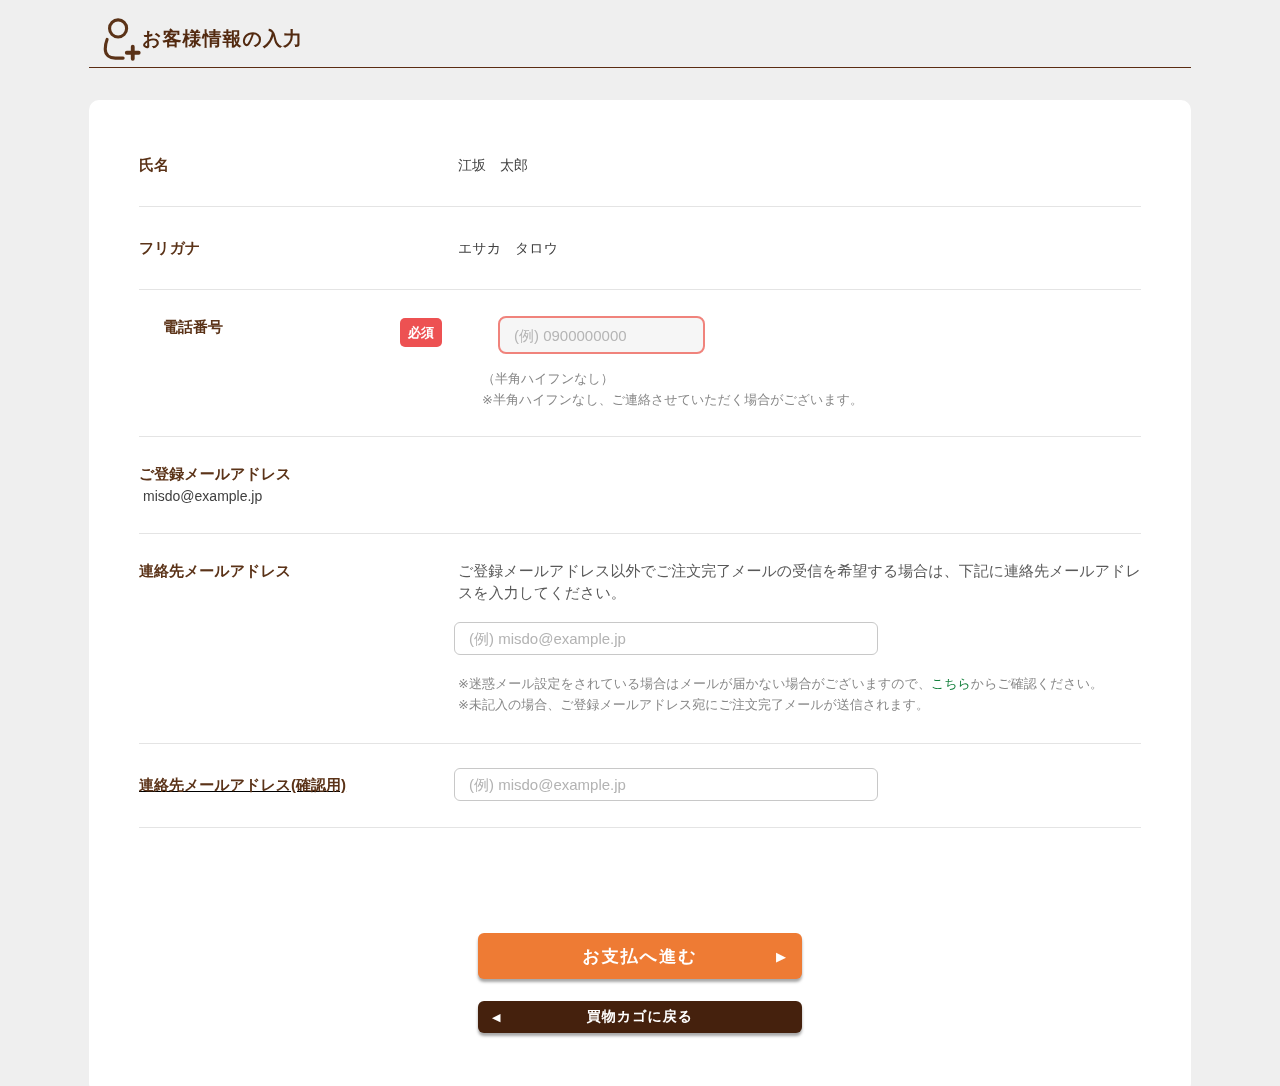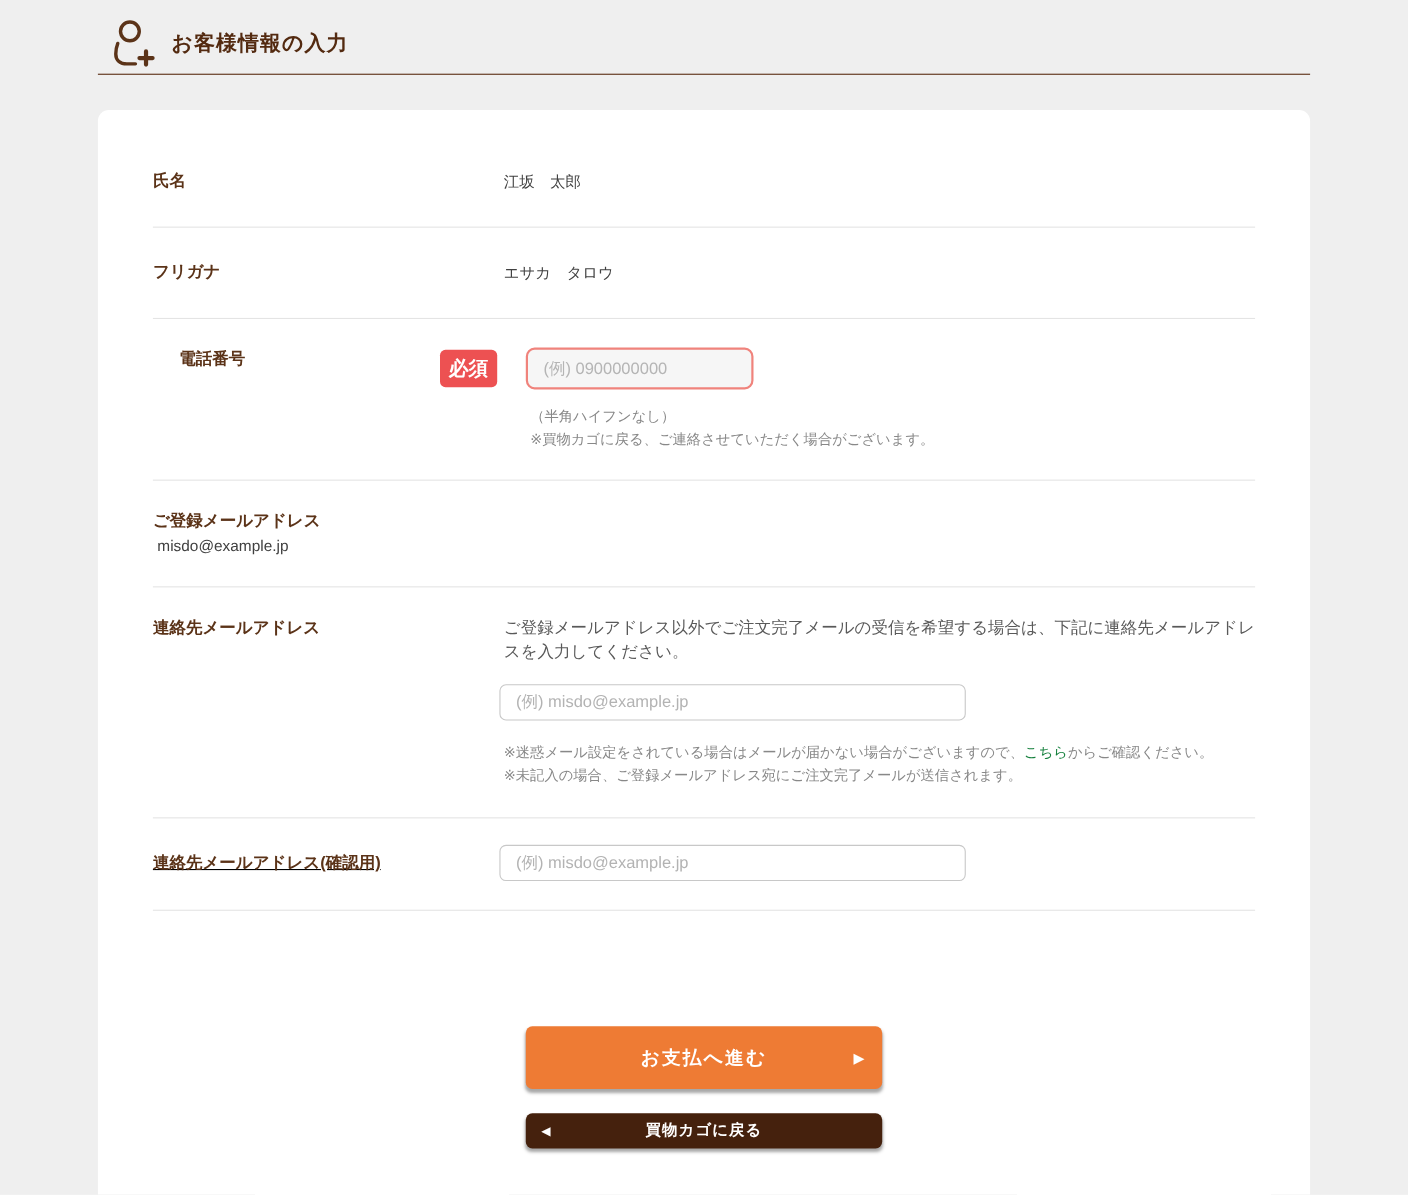--- a/index.html
+++ b/index.html
@@ -6,21 +6,21 @@
   html, body {
     width: 1280px; height: 1086px;
     background: #efefef;
     font-family: "Liberation Sans", "DejaVu Sans", sans-serif;
   }
   .wrap { width: 1102px; margin: 0 auto; }
 
   
   .page-header { padding-top: 10px; }
   .header-inner {
-    display: flex; align-items: center; gap: 14px;
+    display: flex; align-items: center; 
     height: 58px; border-bottom: 1px solid #5a2c12;
     padding-left: 7px;
   }
   .person-icon svg { display: block; }
   h1.title { font-size: 19px; font-weight: bold; color: #532a10; letter-spacing: 1px; }
 
   
   .card {
     margin-top: 32px; background: #ffffff;
     border-radius: 10px; padding: 24px 50px 0 50px;
@@ -36,30 +36,31 @@
 
   .row-simple { padding: 30px 0; justify-content: space-between; }
   .row-phone { padding: 26px 0; }
   .row-regmail { padding: 26px 0; flex-direction: column; }
   .row-contact { padding: 26px 0 28px 0; }
   .row-confirm { padding: 24px 0 26px 0; text-decoration: underline; }
   .row-confirm .cell-label { padding-top: 6px; }
 
   .badge {
     display: inline-block; background: #ed5152; color: #ffffff;
-    font-size: 18px; font-weight: bold; line-height: 1;
+    font-size: 13px; font-weight: bold; line-height: 1;
     padding: 8px 8px; border-radius: 5px; margin-top: 2px;
   }
 
   input.phone-input {
     width: 207px; height: 38px;
     border: 2px solid #f0837c; border-radius: 8px;
     background: #f6f6f6; font-size: 15px; color: #404040;
     padding: 0 14px; outline: none;
     font-family: "Liberation Sans", "DejaVu Sans", sans-serif;
+    margin-left: 20px;
   }
   input.phone-input::placeholder { color: #b5b5b5; }
   input.mail-input {
     width: 424px; height: 33px;
     border: 1px solid #c8c8c8; border-radius: 6px;
     background: #ffffff; font-size: 15px; color: #404040;
     padding: 0 14px; outline: none;
     font-family: "Liberation Sans", "DejaVu Sans", sans-serif;
   }
   input.mail-input::placeholder { color: #b3b3b3; }
@@ -71,21 +72,21 @@
   .gap18 { margin-top: 18px; }
   a.inline-link { color: #15803d; cursor: pointer; }
 
   
   .actions {
     margin-top: 105px; padding-bottom: 60px;
     display: flex; flex-direction: column; align-items: center; gap: 22px;
   }
   button { cursor: pointer; border: none; font-family: inherit; }
   .btn-primary {
-    position: relative; width: 324px; height: 57px;
+    position: relative; width: 324px; height: 46px;
     background: #ee7b34; color: #ffffff;
     font-size: 17px; font-weight: bold; letter-spacing: 2px;
     border-radius: 6px; box-shadow: 0 3px 3px rgba(0,0,0,0.35);
   }
   .btn-primary .arrow {
     position: absolute; right: 16px; top: 50%; transform: translateY(-50%);
     font-size: 13px; letter-spacing: 0;
   }
   .btn-secondary {
     position: relative; width: 324px; height: 32px;
@@ -140,21 +141,21 @@
       <div class="cell-label with-badge">
         <span class="label">電話番号</span>
       </div>
       <div class="cell-badge">
         <span class="badge">必須</span>
       </div>
       <div class="cell-content">
         <input type="text" class="phone-input" placeholder="(例) 0900000000" style="">
         <div class="notes gap16">
           <div class="note">（半角ハイフンなし）</div>
-          <div class="note">※買物カゴに戻る、ご連絡させていただく場合がございます。</div>
+          <div class="note">※半角ハイフンなし、ご連絡させていただく場合がございます。</div>
         </div>
       </div>
     </div>
 
     <div class="row row-regmail">
       <div class="cell-label">
         <span class="label">ご登録メールアドレス</span>
       </div>
       <div class="cell-content">
         <span class="value">misdo@example.jp</span>

